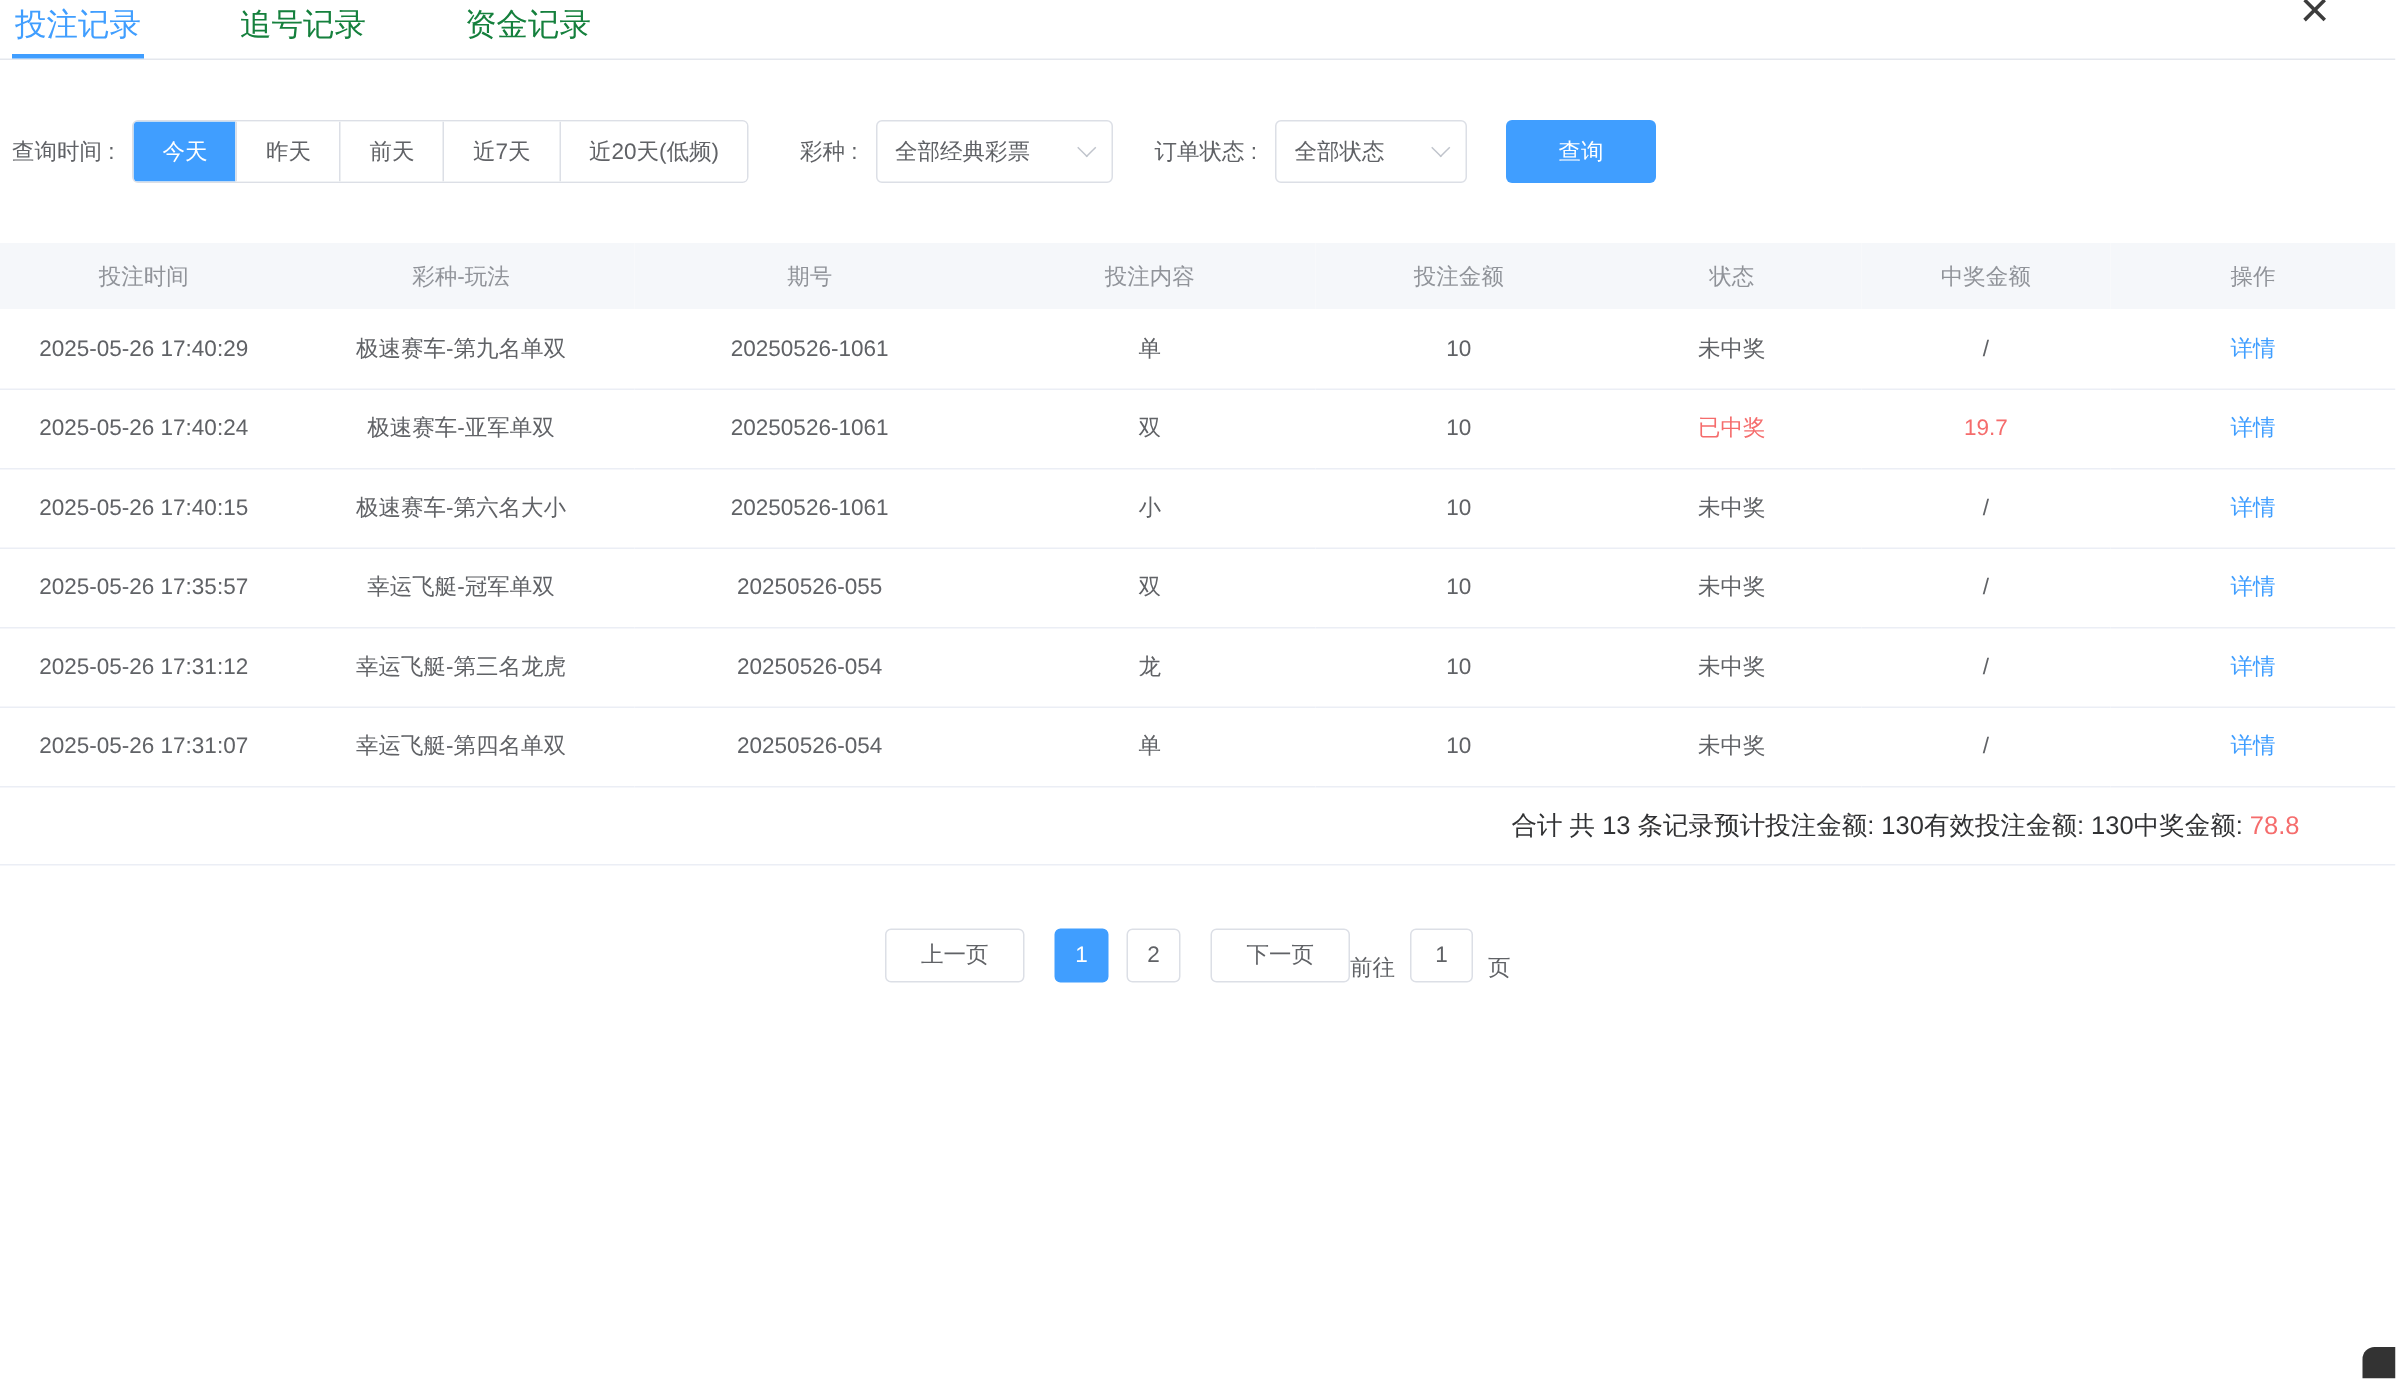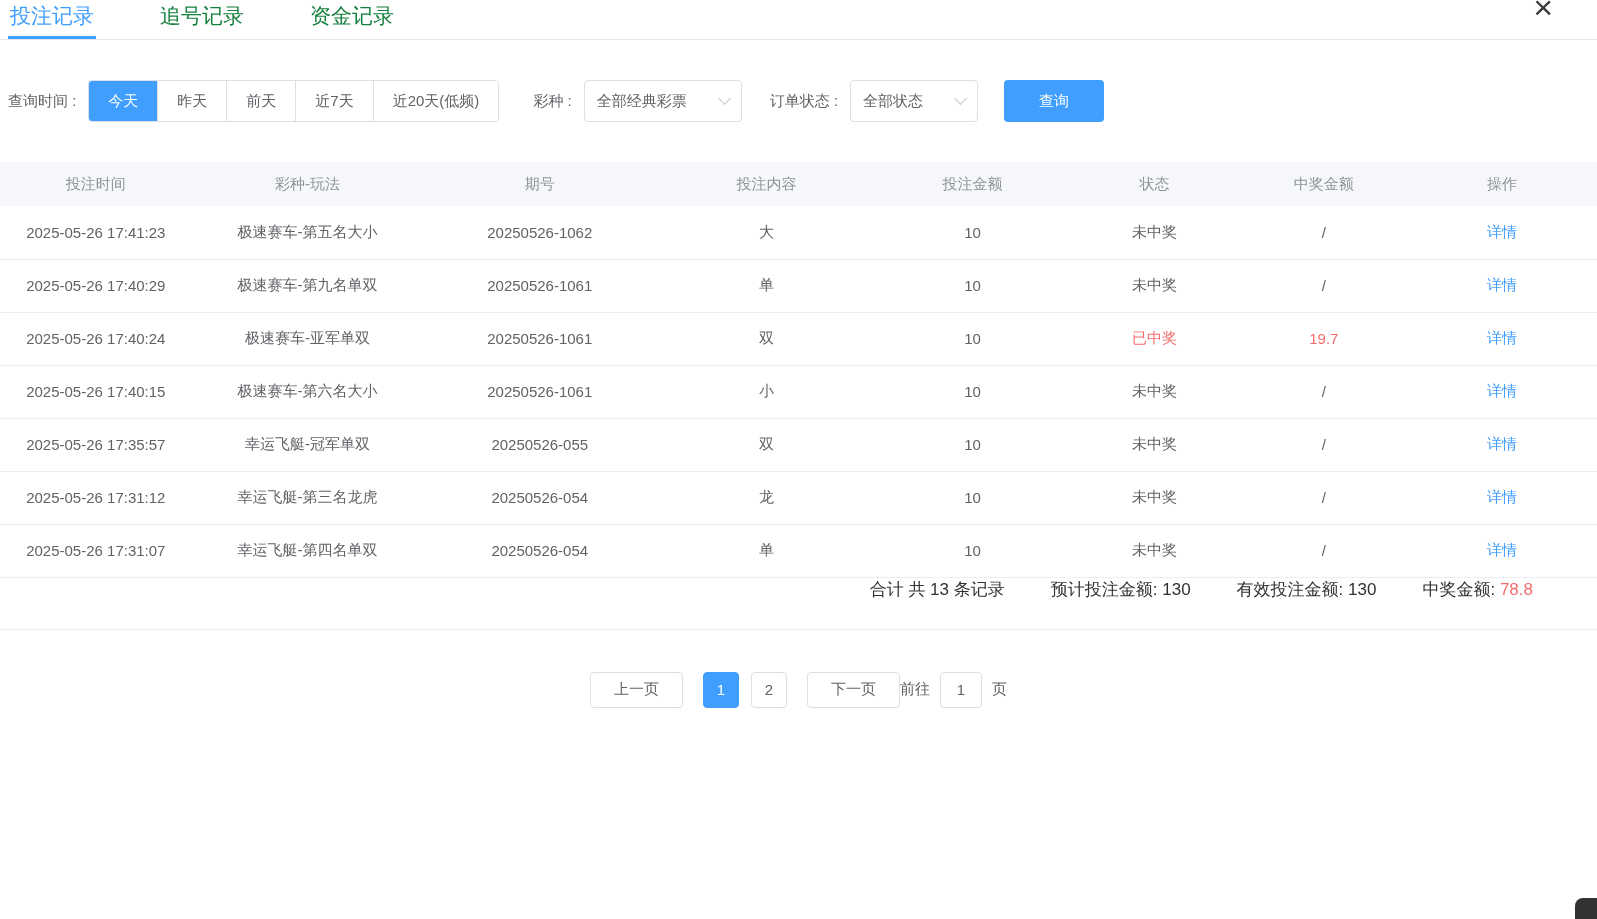--- a/index.html
+++ b/index.html
@@ -29,30 +29,30 @@
   .search-btn{margin-left:26px;background:#409eff;color:#fff;border:none;border-radius:4px;height:42px;padding:0 35px;font-size:15px;cursor:pointer;font-family:inherit}
 
   
   table{width:100%;border-collapse:collapse;table-layout:fixed;margin-top:40px}
   th{background:#f5f7fa;height:44px;font-size:15px;font-weight:400;color:#909399;text-align:center;white-space:nowrap}
   td{height:53px;font-size:15px;color:#606266;text-align:center;border-bottom:1px solid #ebeef5;white-space:nowrap;overflow:hidden}
   .red{color:#f56c6c}
   .link{color:#409eff;cursor:pointer}
 
   
-  .summary{display:flex;justify-content:flex-end;gap:46px;height:52px;padding-right:64px;border-bottom:1px solid #ebeef5;font-size:17px;color:#303133}
+  .summary{display:flex;justify-content:flex-end;align-items:center;height:52px;padding-right:64px;border-bottom:1px solid #ebeef5;font-size:17px;color:#303133}
   .summary .item{white-space:nowrap}
 
   
   .pagination{display:flex;justify-content:center;align-items:center;margin-top:42px;font-size:15px;color:#606266}
   .pg-btn{height:36px;padding:0 23px;border:1px solid #dcdfe6;border-radius:4px;background:#fff;color:#606266;font-size:15px;cursor:pointer;font-family:inherit;white-space:nowrap}
   .page-nums{display:flex;gap:12px;margin:0 20px}
   .pg-num{width:36px;height:36px;border:1px solid #dcdfe6;border-radius:4px;background:#fff;color:#606266;display:flex;align-items:center;justify-content:center;cursor:pointer}
   .pg-num.active{background:#409eff;border-color:#409eff;color:#fff}
-  .goto{display:flex;align-items:center;white-space:nowrap}
+  .goto{display:flex;align-items:flex-end;white-space:nowrap}
   .goto input{width:42px;height:36px;border:1px solid #dcdfe6;border-radius:4px;text-align:center;font-size:15px;color:#606266;margin:0 10px;font-family:inherit;outline:none}
 
   .corner{position:absolute;right:0;bottom:0;width:22px;height:21px;background:#333;border-radius:8px 0 0 0}
 </style>
 </head>
 <body>
 
 <div class="tabs-bar">
   <div class="tab-list" id="tab-list">
       <div class="tab active">投注记录</div>
@@ -105,30 +105,20 @@
         <th>期号</th>
         <th>投注内容</th>
         <th>投注金额</th>
         <th>状态</th>
         <th>中奖金额</th>
         <th>操作</th>
       </tr>
   </thead>
   <tbody id="table-body">
       <tr>
-        <td>2025-05-26 17:41:23</td>
-        <td>极速赛车-第五名大小</td>
-        <td>20250526-1062</td>
-        <td>大</td>
-        <td>10</td>
-        <td>未中奖</td>
-        <td>/</td>
-        <td><span class="link">详情</span></td>
-      </tr>
-      <tr>
         <td>2025-05-26 17:40:29</td>
         <td>极速赛车-第九名单双</td>
         <td>20250526-1061</td>
         <td>单</td>
         <td>10</td>
         <td>未中奖</td>
         <td>/</td>
         <td><span class="link">详情</span></td>
       </tr>
       <tr>

